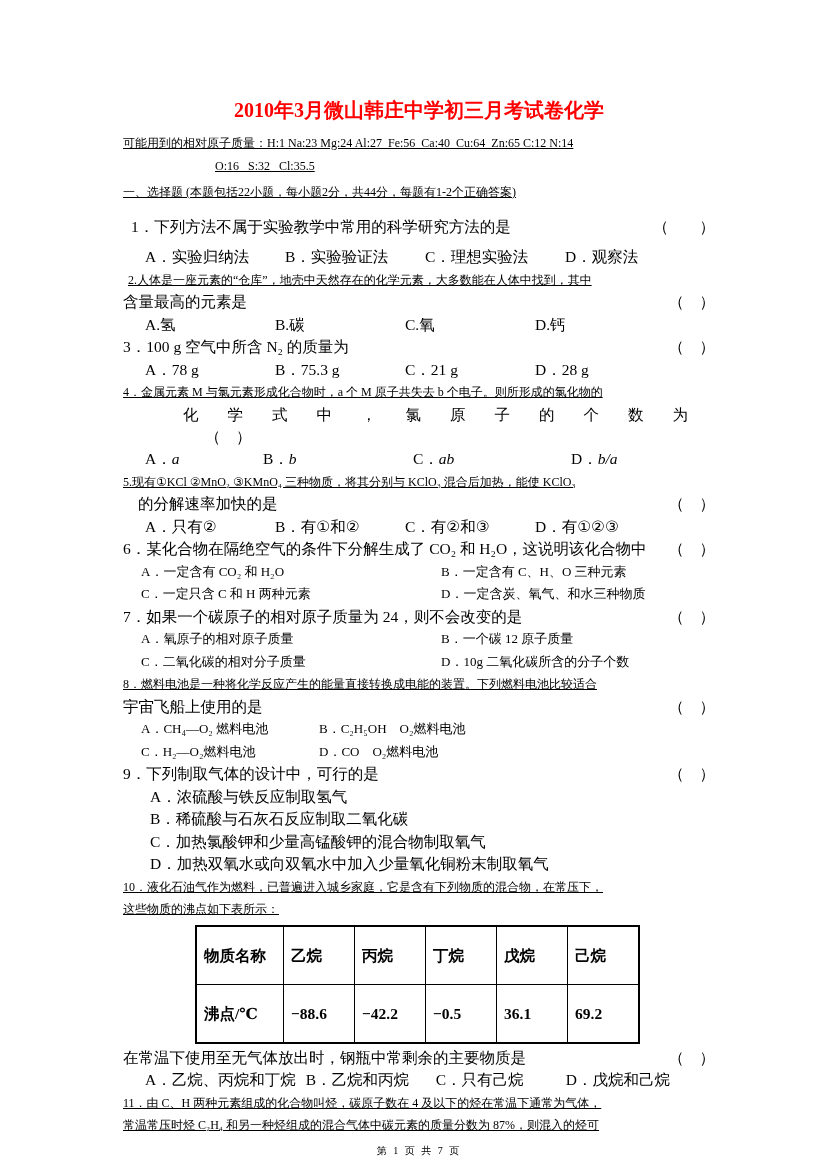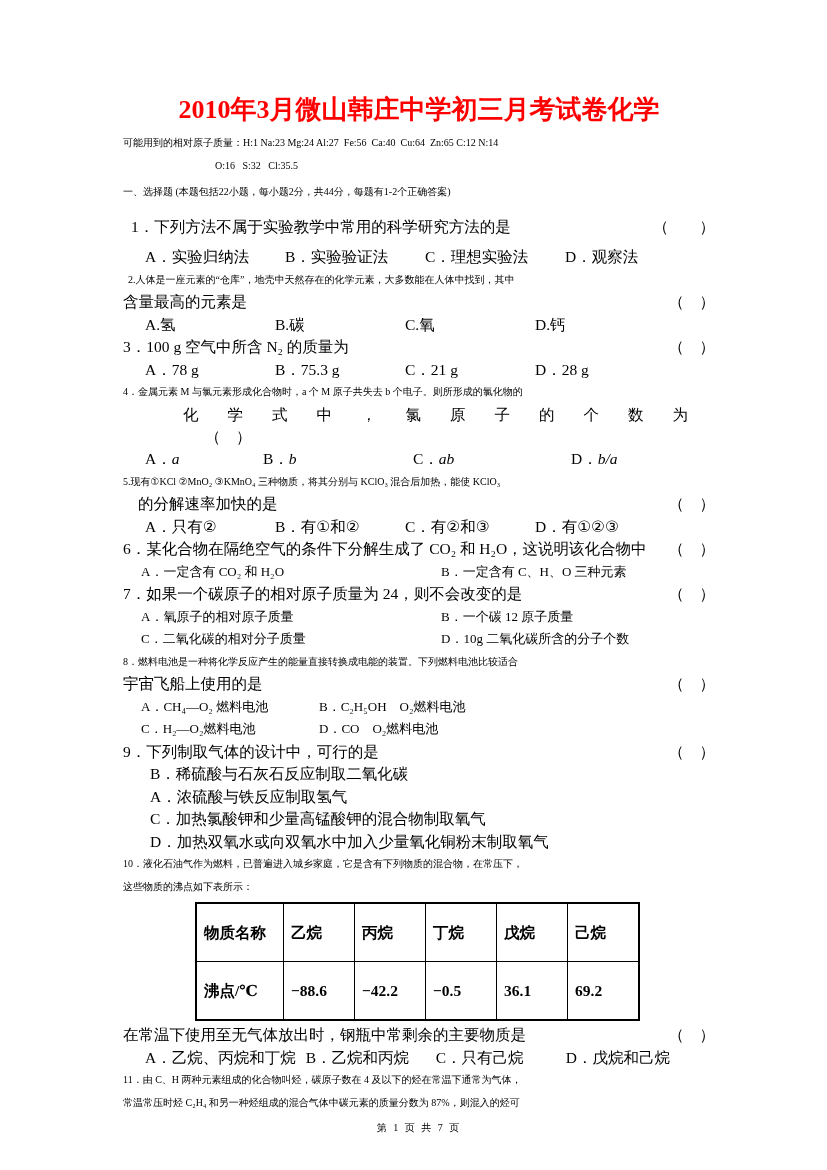--- a/index.html
+++ b/index.html
@@ -3,24 +3,24 @@
 <meta charset="utf-8">
 <style>
   html,body{margin:0;padding:0;background:#ffffff;}
   body{
     width:827px;height:1170px;overflow:hidden;
     font-family:"Liberation Serif","DejaVu Serif","DejaVu Sans",serif;
     color:#000;
   }
   .page{box-sizing:content-box;width:592px;padding:94px 112px 0 123px;}
   .title{
-    margin:0 0 6px 0;font-size:26px;line-height:32px;font-weight:bold;
+    margin:0 0 6px 0;font-size:20px;line-height:32px;font-weight:bold;
     color:#ff0000;text-align:center;white-space:pre;
   }
-  .line{font-size:10px;line-height:22.5px;white-space:pre;}
+  .line{font-size:12px;line-height:22.5px;white-space:pre;text-decoration:underline;}
   .ind-masses{padding-left:92px;}
   .section{margin-top:4px;margin-bottom:12px;}
   .qline{display:flex;font-size:15.5px;line-height:22.5px;gap:8px;}
   .qtext{white-space:pre;}
   .bracket{margin-left:auto;white-space:pre;}
   .ind8{padding-left:8px;}
   .ind5{padding-left:5px;}
   .ind15{padding-left:15px;}
   .opts{display:flex;padding-left:22px;font-size:15.5px;line-height:22.5px;}
   .opt{white-space:pre;min-width:120px;margin-right:10px;}
@@ -121,20 +121,24 @@
 
   <div>
     <div class="qline">
       <span class="qtext">6．某化合物在隔绝空气的条件下分解生成了 CO₂ 和 H₂O，这说明该化合物中</span>
       <span class="bracket">（　）</span>
     </div>
     <div class="opts2">
       <span class="opt2a">A．一定含有 CO₂ 和 H₂O</span>
       <span class="opt2b">B．一定含有 C、H、O 三种元素</span>
     </div>
+    <div class="opts2">
+      <span class="opt2a">C．一定只含 C 和 H 两种元素</span>
+      <span class="opt2b">D．一定含炭、氧气、和水三种物质</span>
+    </div>
   </div>
 
   <div>
     <div class="qline">
       <span class="qtext">7．如果一个碳原子的相对原子质量为 24，则不会改变的是</span>
       <span class="bracket">（　）</span>
     </div>
     <div class="opts2">
       <span class="opt2a">A．氧原子的相对原子质量</span>
       <span class="opt2b">B．一个碳 12 原子质量</span>
@@ -159,22 +163,22 @@
       <span class="opt2a narrow">C．H₂—O₂燃料电池</span>
       <span class="opt2b">D．CO　O₂燃料电池</span>
     </div>
   </div>
 
   <div>
     <div class="qline">
       <span class="qtext">9．下列制取气体的设计中，可行的是</span>
       <span class="bracket">（　）</span>
     </div>
+    <div class="optline">A．浓硫酸与铁反应制取氢气</div>
     <div class="optline">B．稀硫酸与石灰石反应制取二氧化碳</div>
-    <div class="optline">A．浓硫酸与铁反应制取氢气</div>
     <div class="optline">C．加热氯酸钾和少量高锰酸钾的混合物制取氧气</div>
     <div class="optline">D．加热双氧水或向双氧水中加入少量氧化铜粉末制取氧气</div>
   </div>
 
   <div>
     <div class="line">10．液化石油气作为燃料，已普遍进入城乡家庭，它是含有下列物质的混合物，在常压下，</div>
     <div class="line">这些物质的沸点如下表所示：</div>
     <table class="bp-table">
       <tbody>
         <tr>

